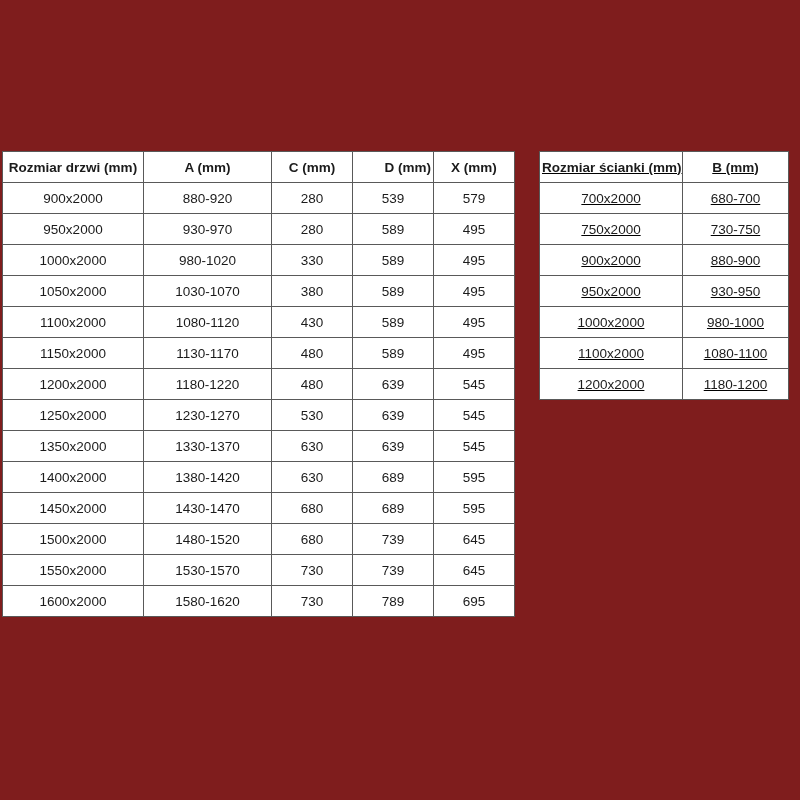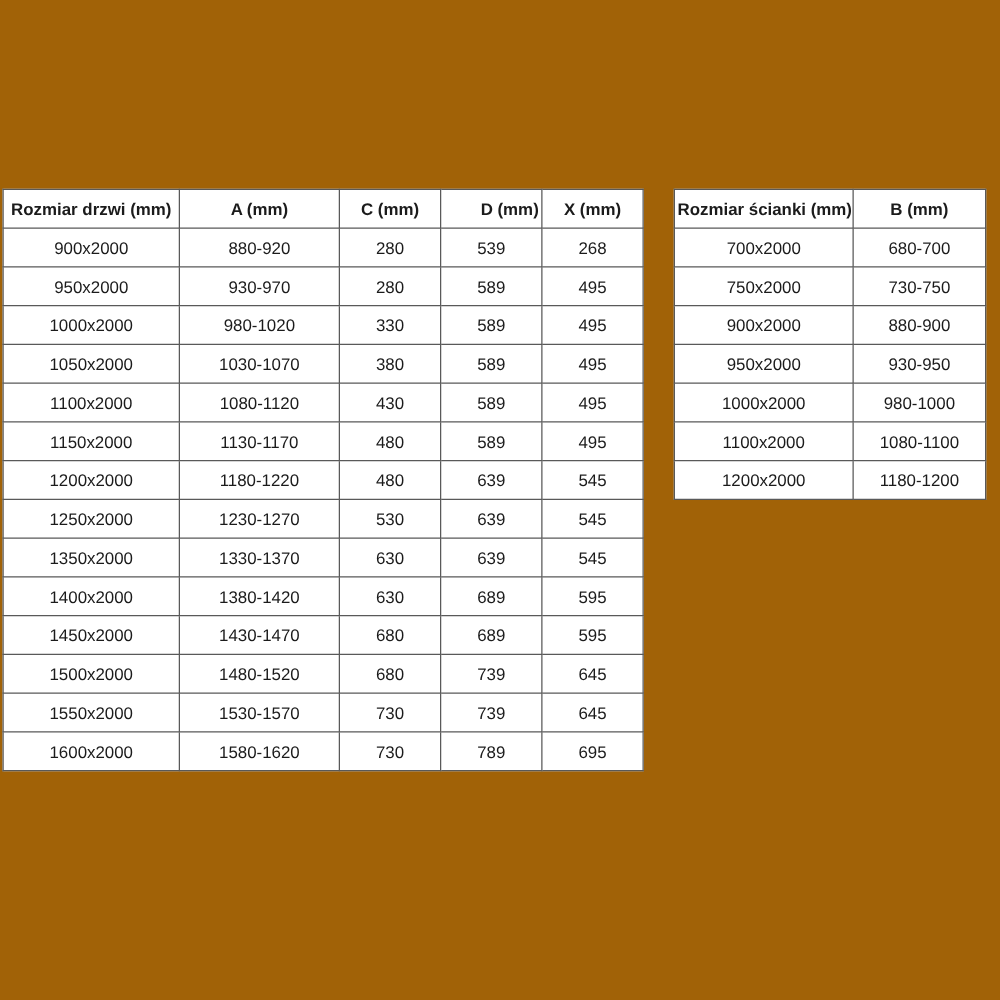--- a/index.html
+++ b/index.html
@@ -7,31 +7,31 @@
     padding: 0;
     width: 800px;
     height: 800px;
     background: #ffffff;
     font-family: "Liberation Sans", sans-serif;
   }
   .canvas {
     position: relative;
     width: 800px;
     height: 800px;
-    background: #a16207;
+    background: #7f1d1d;
     overflow: hidden;
   }
   table.spec-table {
     position: absolute;
     border-collapse: collapse;
     table-layout: fixed;
     background: #ffffff;
   }
   table.t-left  { left: 2px;   top: 151px; width: 487px; }
-  table.t-right { left: 539px; top: 151px; width: 239px; }
+  table.t-right { left: 539px; top: 151px; width: 239px; text-decoration: underline; }
 
   .spec-table th, .spec-table td {
     border: 1px solid #595959;
     height: 30px;
     padding: 0 2px;
     text-align: center;
     vertical-align: middle;
     font-size: 13.5px;
     color: #1b1b1b;
     white-space: nowrap;
@@ -62,21 +62,21 @@
           <th>D (mm)</th>
           <th>X (mm)</th>
         </tr>
       </thead>
       <tbody>
         <tr>
           <td>900x2000</td>
           <td>880-920</td>
           <td>280</td>
           <td>539</td>
-          <td>268</td>
+          <td>579</td>
         </tr>
         <tr>
           <td>950x2000</td>
           <td>930-970</td>
           <td>280</td>
           <td>589</td>
           <td>495</td>
         </tr>
         <tr>
           <td>1000x2000</td>

